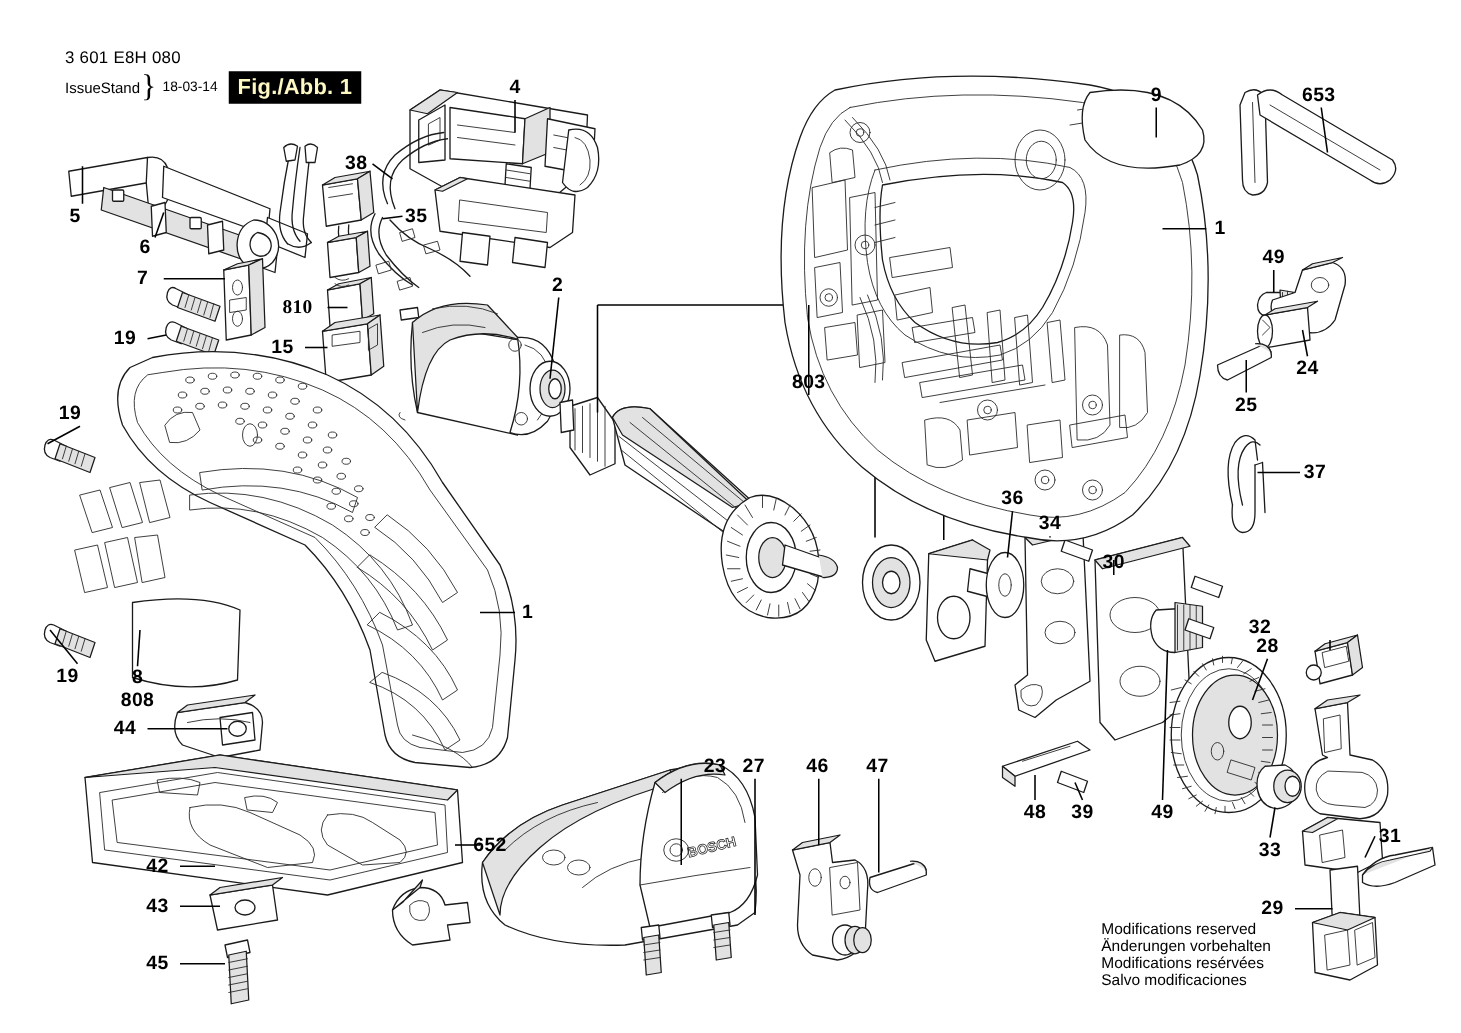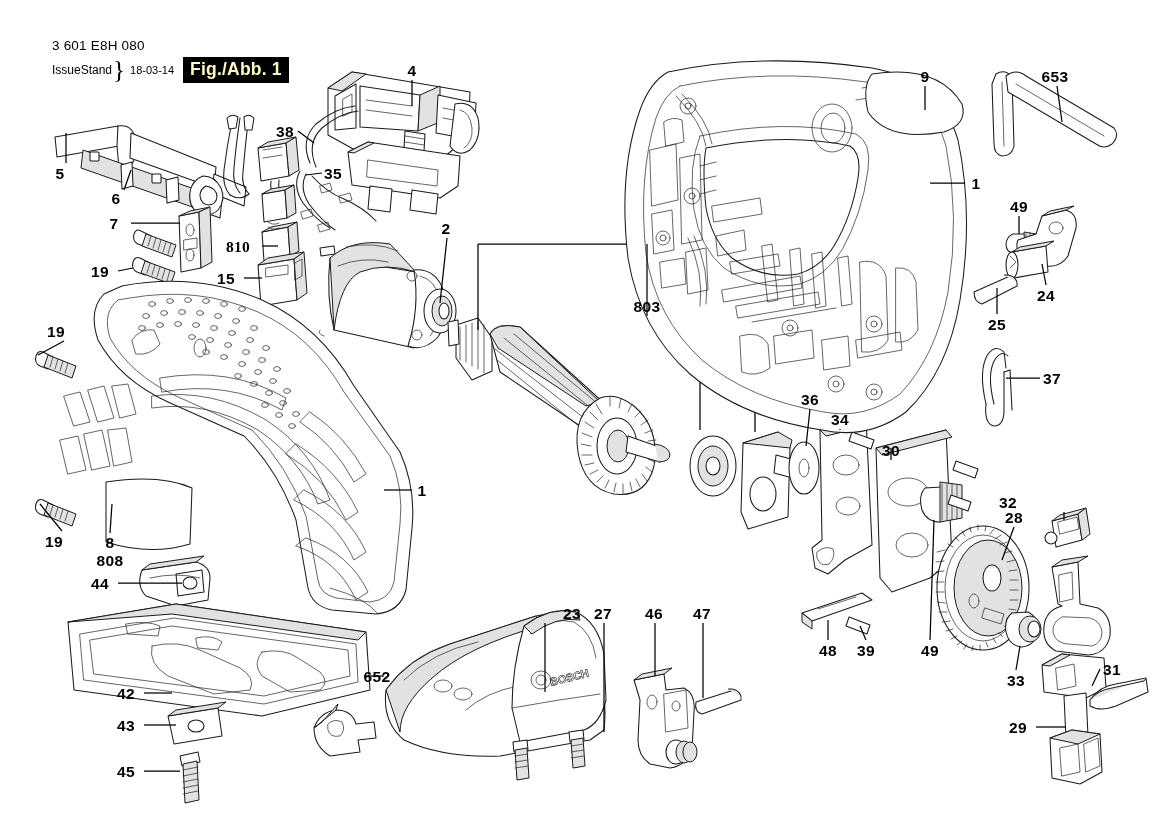--- a/index.html
+++ b/index.html
@@ -550,37 +550,43 @@
       <div class="issue-stand">
         <span>Issue</span>
         <span>Stand</span>
       </div>
       <div class="brace">}</div>
       <div class="hdr-date">18-03-14</div>
       <div class="fig-badge">Fig./Abb. 1</div>
     </div>
   </div>
 
+  <div id="footnote">
+    <div>Modifications reserved</div>
+    <div>Änderungen vorbehalten</div>
+    <div>Modifications resérvées</div>
+    <div>Salvo modificaciones</div>
+  </div>
 
   <div id="callout-layer">
       <div class="lbl mid" style="left: 60px; top: 173px;">5</div>
       <div class="lbl mid" style="left: 116px; top: 198px;">6</div>
       <div class="lbl mid" style="left: 114px; top: 223px;">7</div>
       <div class="lbl mid" style="left: 100px; top: 271px;">19</div>
       <div class="lbl mid" style="left: 238px; top: 246px; font-family: Liberation Serif, serif;">810</div>
       <div class="lbl mid" style="left: 226px; top: 278px;">15</div>
       <div class="lbl mid" style="left: 56px; top: 331px;">19</div>
       <div class="lbl mid" style="left: 54px; top: 541px;">19</div>
       <div class="lbl mid" style="left: 110px; top: 542px;">8</div>
       <div class="lbl mid" style="left: 110px; top: 560px;">808</div>
       <div class="lbl mid" style="left: 100px; top: 583px;">44</div>
       <div class="lbl mid" style="left: 126px; top: 693px;">42</div>
       <div class="lbl mid" style="left: 126px; top: 725px;">43</div>
       <div class="lbl mid" style="left: 126px; top: 771px;">45</div>
-      <div class="lbl mid" style="left: 377px; top: 676px;">652</div>
+      <div class="lbl mid" style="left: 392px; top: 676px;">652</div>
       <div class="lbl mid" style="left: 285px; top: 131px;">38</div>
       <div class="lbl mid" style="left: 333px; top: 173px;">35</div>
       <div class="lbl mid" style="left: 412px; top: 70px;">4</div>
       <div class="lbl mid" style="left: 446px; top: 228px;">2</div>
       <div class="lbl mid" style="left: 647px; top: 306px;">803</div>
       <div class="lbl mid" style="left: 544px; top: 613px; margin-left: 28px;">23</div>
       <div class="lbl mid" style="left: 603px; top: 613px; text-align: right;">27</div>
       <div class="lbl mid" style="left: 654px; top: 613px;">46</div>
       <div class="lbl mid" style="left: 702px; top: 613px;">47</div>
       <div class="lbl mid" style="left: 925px; top: 76px;">9</div>

